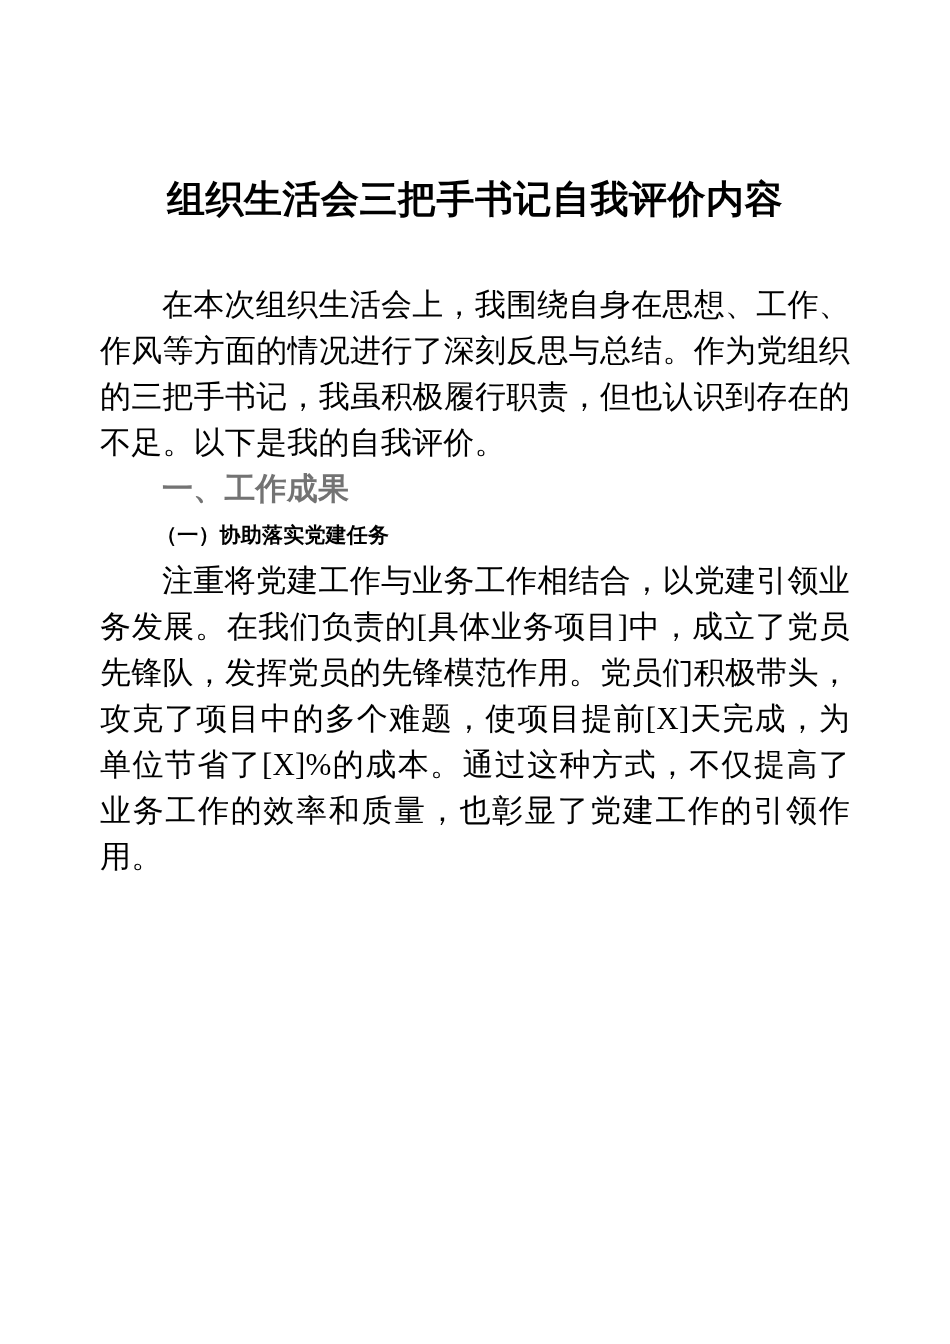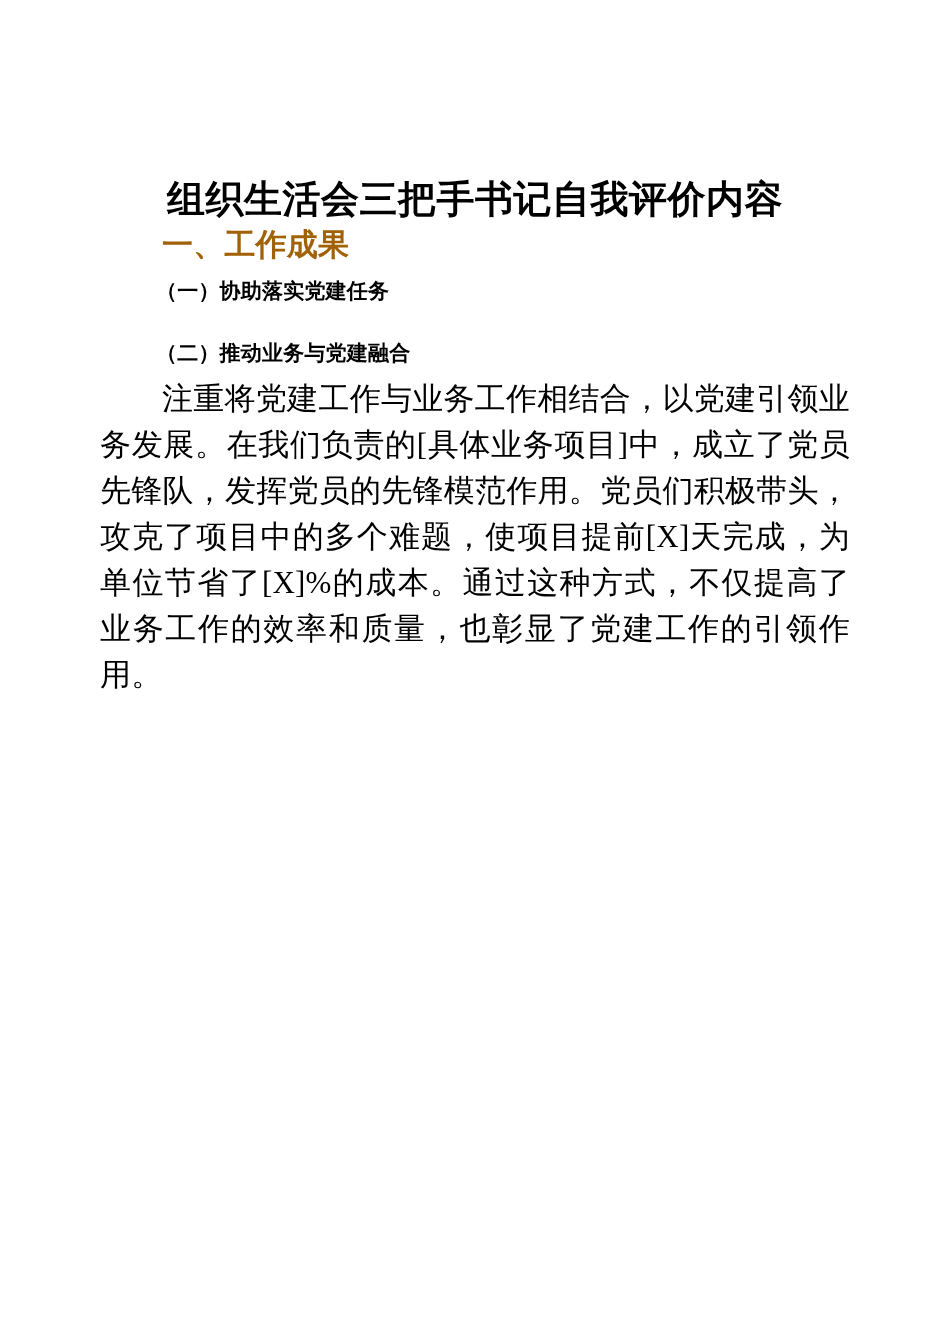--- a/index.html
+++ b/index.html
@@ -57,21 +57,21 @@
   .para.first-para {
     margin-top: 60px;
   }
 
   
   .heading-1 {
     font-family: "Liberation Sans", "DejaVu Sans", sans-serif;
     font-weight: 700;
     font-size: 31px;
     line-height: 46px;
-    color: #a16207;
+    color: #737373;
     margin: 0;
     text-indent: 62px;
     text-align: left;
     letter-spacing: 0.2px;
   }
 
   
   .heading-2 {
     font-family: "Liberation Serif", "DejaVu Serif", serif;
     font-weight: 700;
@@ -90,26 +90,26 @@
 </style>
 </head>
 <body>
 
 <div class="page">
 
   <div class="doc-body">
 
     <h1 class="doc-title">组织生活会三把手书记自我评价内容</h1>
 
+    <p class="para first-para">在本次组织生活会上，我围绕自身在思想、工作、作风等方面的情况进行了深刻反思与总结。作为党组织的三把手书记，我虽积极履行职责，但也认识到存在的不足。以下是我的自我评价。</p>
 
     <h2 class="heading-1">一、工作成果</h2>
 
     <h3 class="heading-2">（一）协助落实党建任务</h3>
 
 
-    <h3 class="heading-2 spaced">（二）推动业务与党建融合</h3>
 
     <p class="para">注重将党建工作与业务工作相结合，以党建引领业务发展。在我们负责的[具体业务项目]中，成立了党员先锋队，发挥党员的先锋模范作用。党员们积极带头，攻克了项目中的多个难题，使项目提前[X]天完成，为单位节省了[X]%的成本。通过这种方式，不仅提高了业务工作的效率和质量，也彰显了党建工作的引领作用。</p>
 
 
   </div>
 
 </div>
 
 </body></html>

